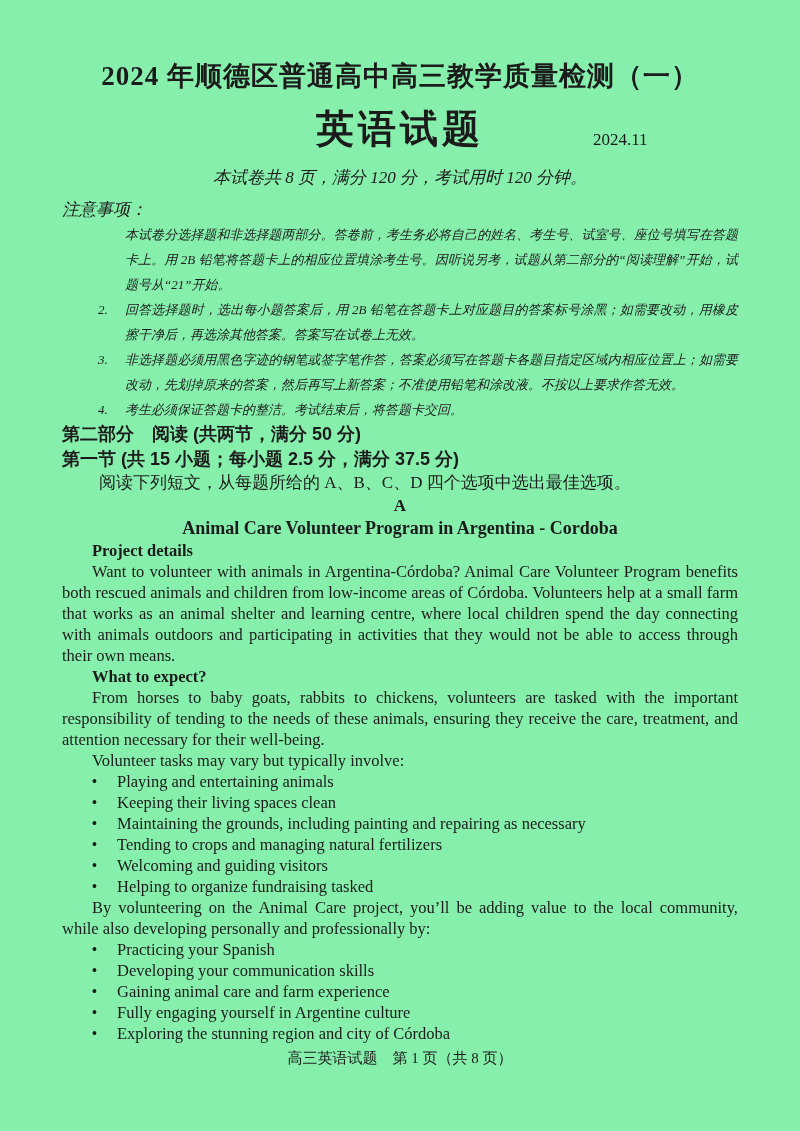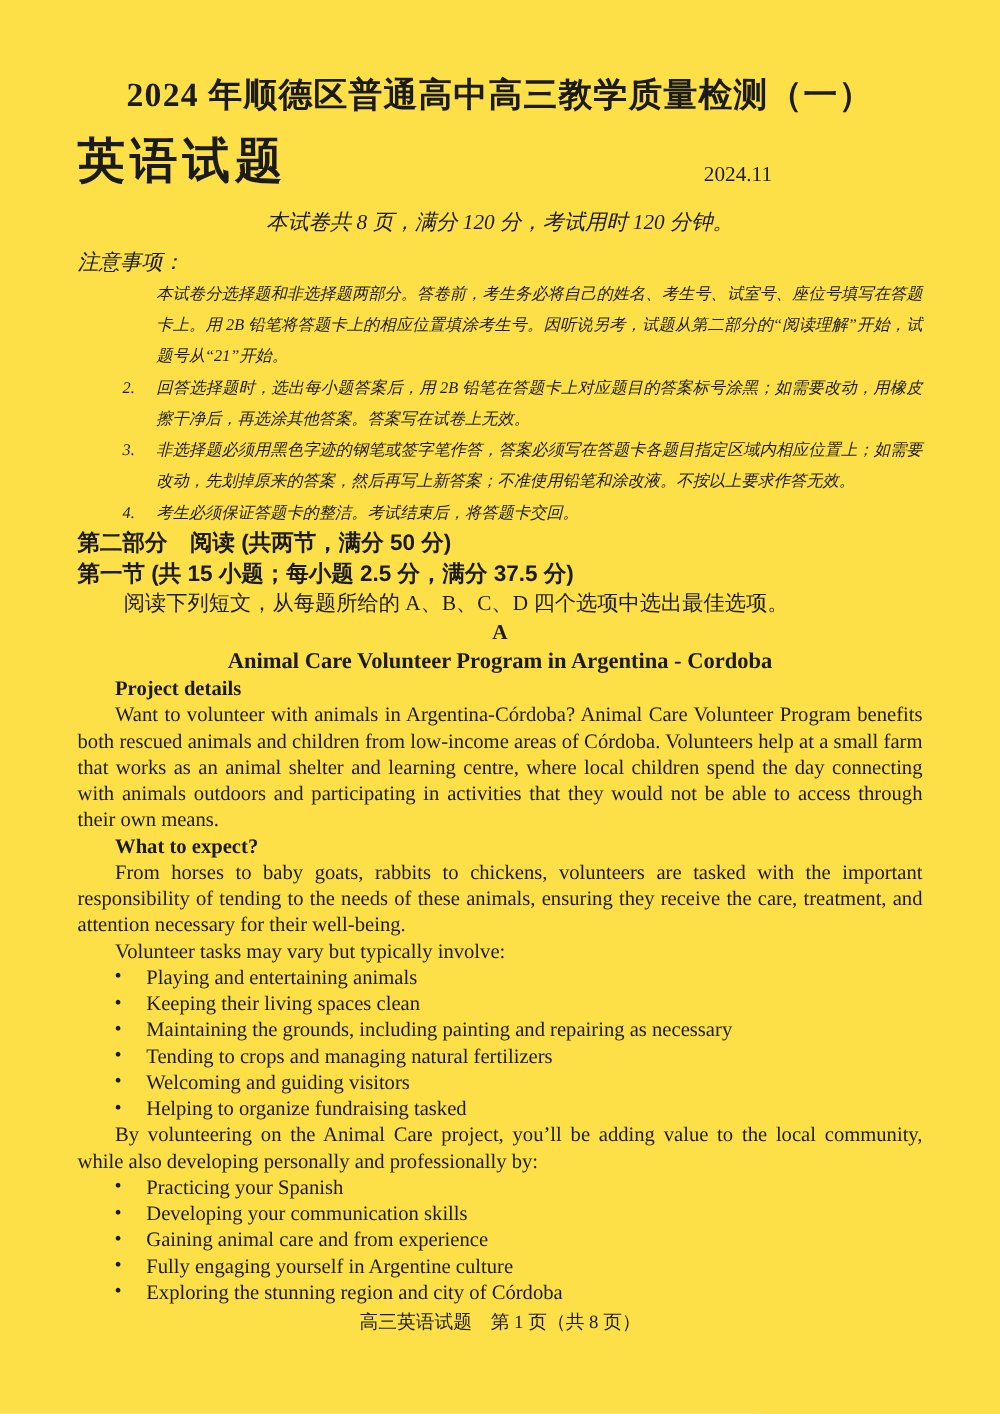--- a/index.html
+++ b/index.html
@@ -1,49 +1,50 @@
 <!DOCTYPE html>
 <html><head>
 <meta charset="utf-8">
 <style>
   * { margin:0; padding:0; box-sizing:border-box; }
   html,body { background:#e8e8e8; }
   .page {
     position:relative;
     width:800px; height:1131px;
     margin:0 auto;
-    background:#fde047;
+    background:#86efac;
     color:#1b1b1b;
     font-family:"Liberation Serif", serif;
     padding:58px 62px 0 62px;
     overflow:hidden;
   }
   
   .exam-title {
     text-align:center;
     font-size:27px; font-weight:bold;
     line-height:36px;
     letter-spacing:1px;
   }
   .subject-row {
     position:relative;
     margin-top:10px;
+    text-align:center;
     height:50px;
     font-family:Liberation Serif, serif;
   }
   .subject-title {
     font-size:38px; font-weight:900;
     letter-spacing:4px;
     line-height:50px;
     display:inline-block;
     transform:scaleY(1.02);
   }
   .exam-date {
     position:absolute;
-    left:501px; bottom:4px;
+    left:531px; bottom:4px;
     font-size:17px; font-weight:normal;
     letter-spacing:0;
   }
   .paper-info {
     margin-top:12px;
     text-align:center;
     font-size:17px;
     font-style:italic;
     line-height:24px;
   }
@@ -202,21 +203,21 @@
     <div class="bullet-row">
       <span class="bullet-marker">•</span>
       <span class="bullet-text">Practicing your Spanish</span>
     </div>
     <div class="bullet-row">
       <span class="bullet-marker">•</span>
       <span class="bullet-text">Developing your communication skills</span>
     </div>
     <div class="bullet-row">
       <span class="bullet-marker">•</span>
-      <span class="bullet-text">Gaining animal care and from experience</span>
+      <span class="bullet-text">Gaining animal care and farm experience</span>
     </div>
     <div class="bullet-row">
       <span class="bullet-marker">•</span>
       <span class="bullet-text">Fully engaging yourself in Argentine culture</span>
     </div>
     <div class="bullet-row">
       <span class="bullet-marker">•</span>
       <span class="bullet-text">Exploring the stunning region and city of Córdoba</span>
     </div>
   </div>

